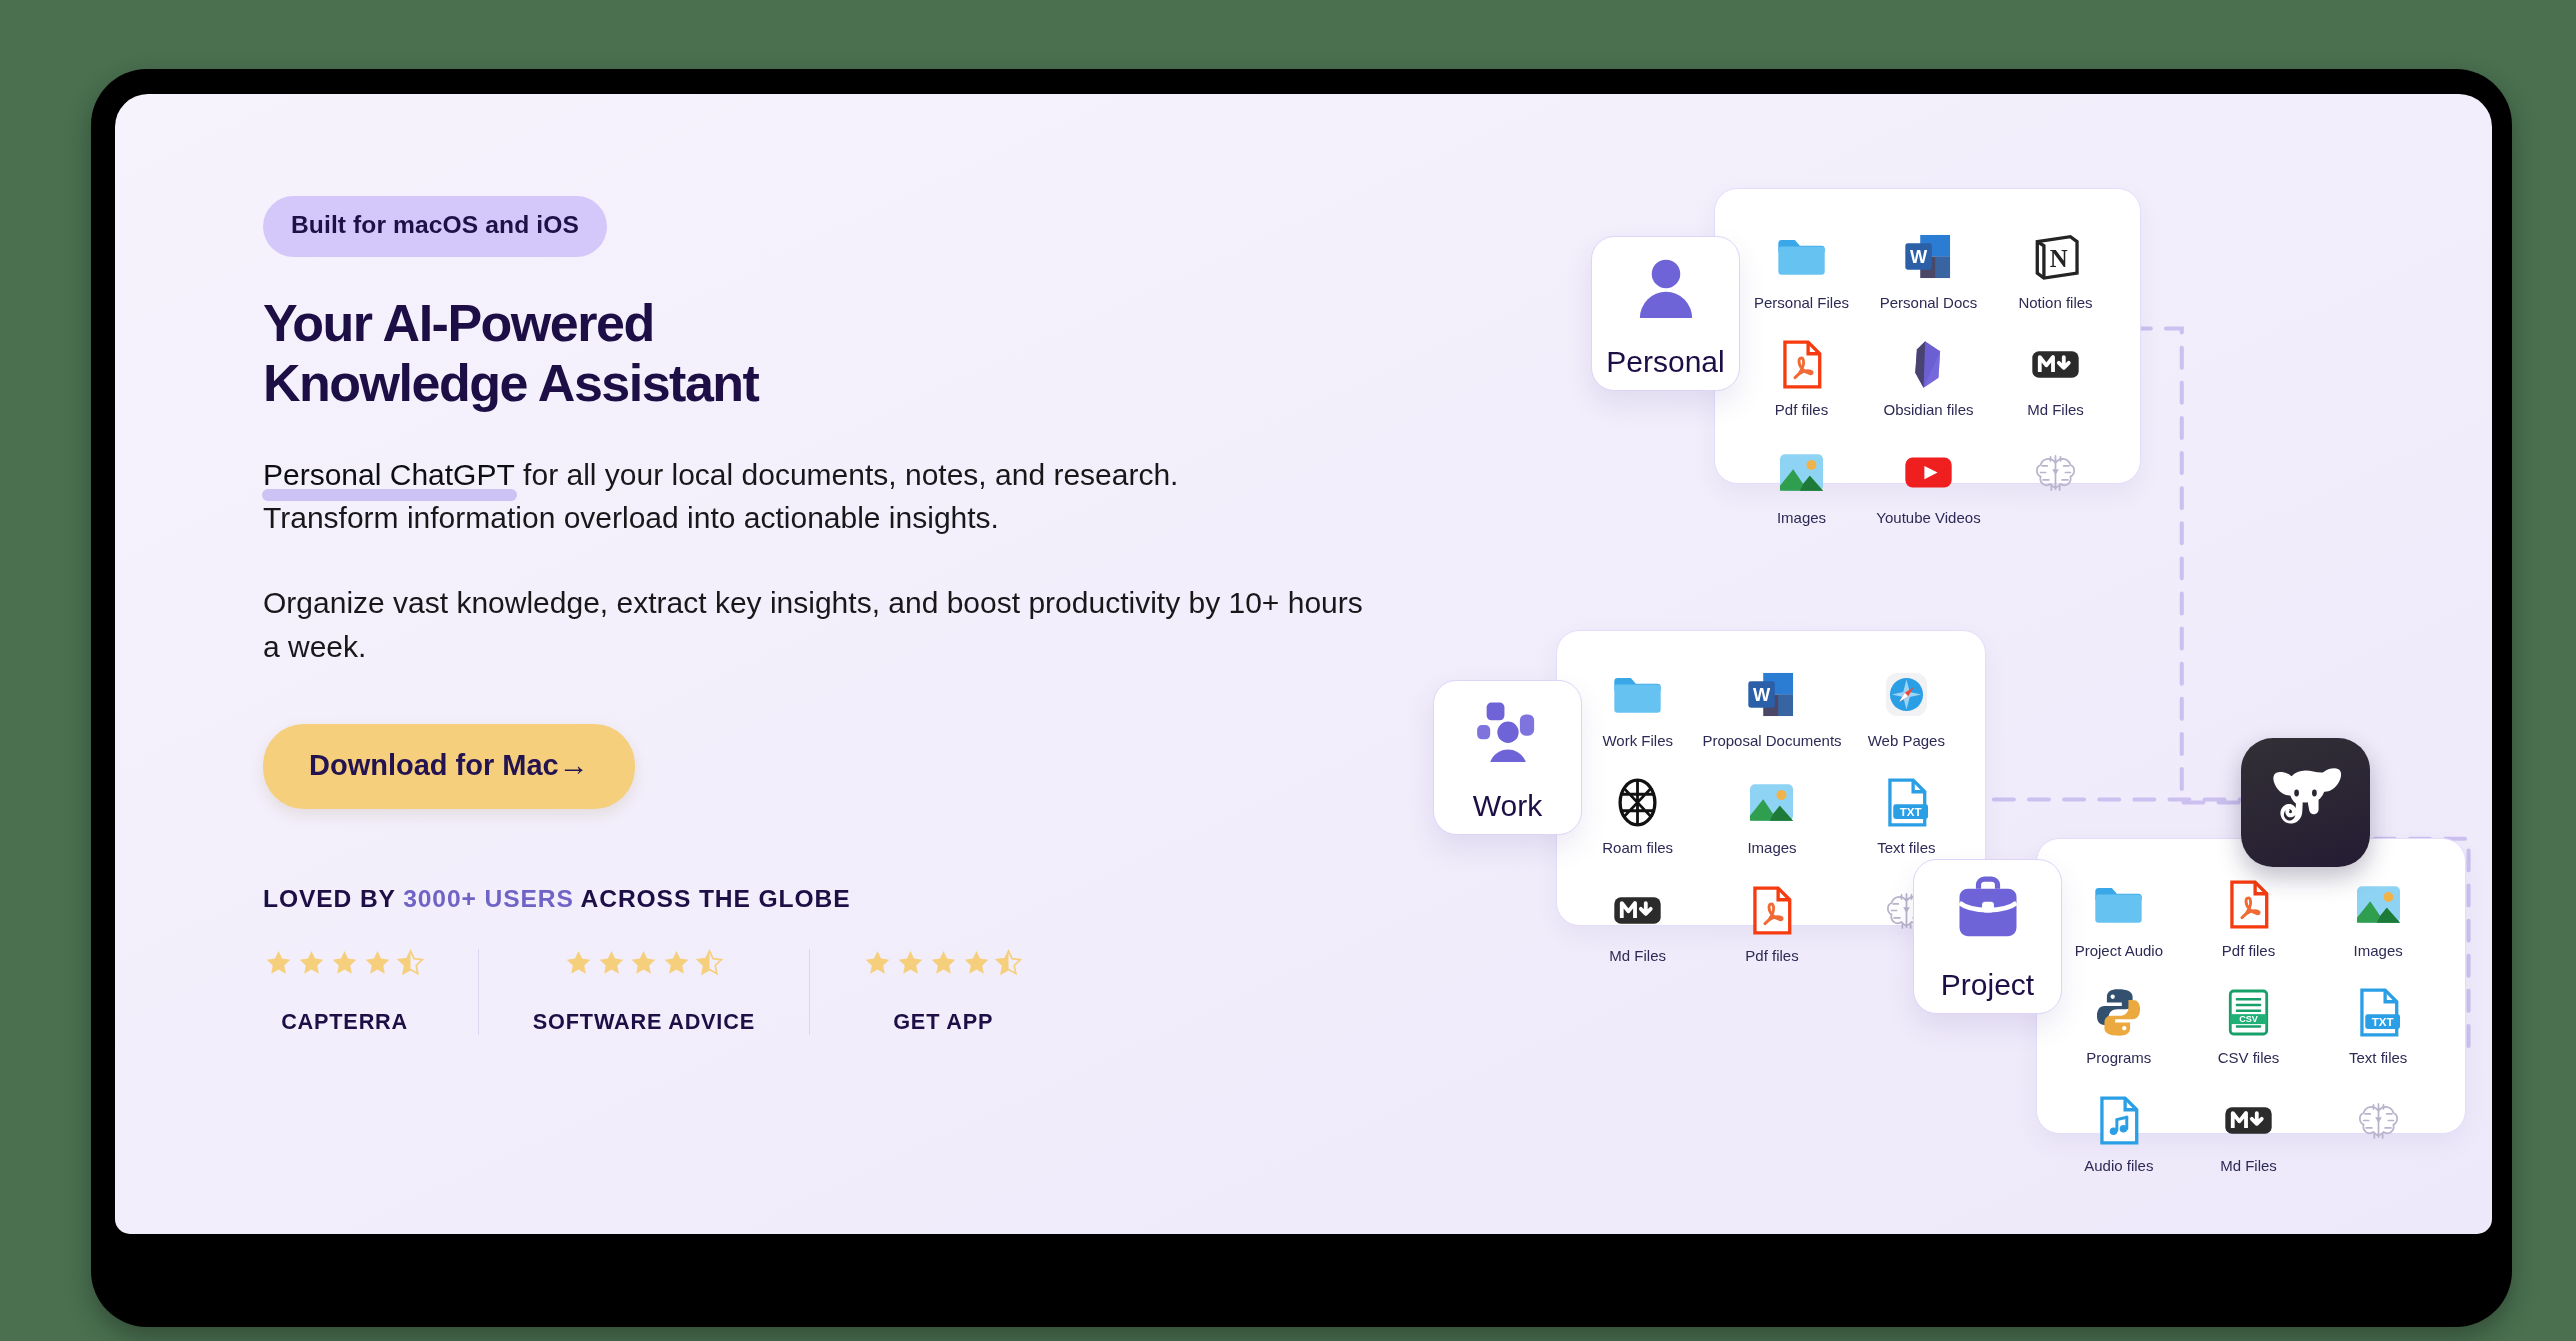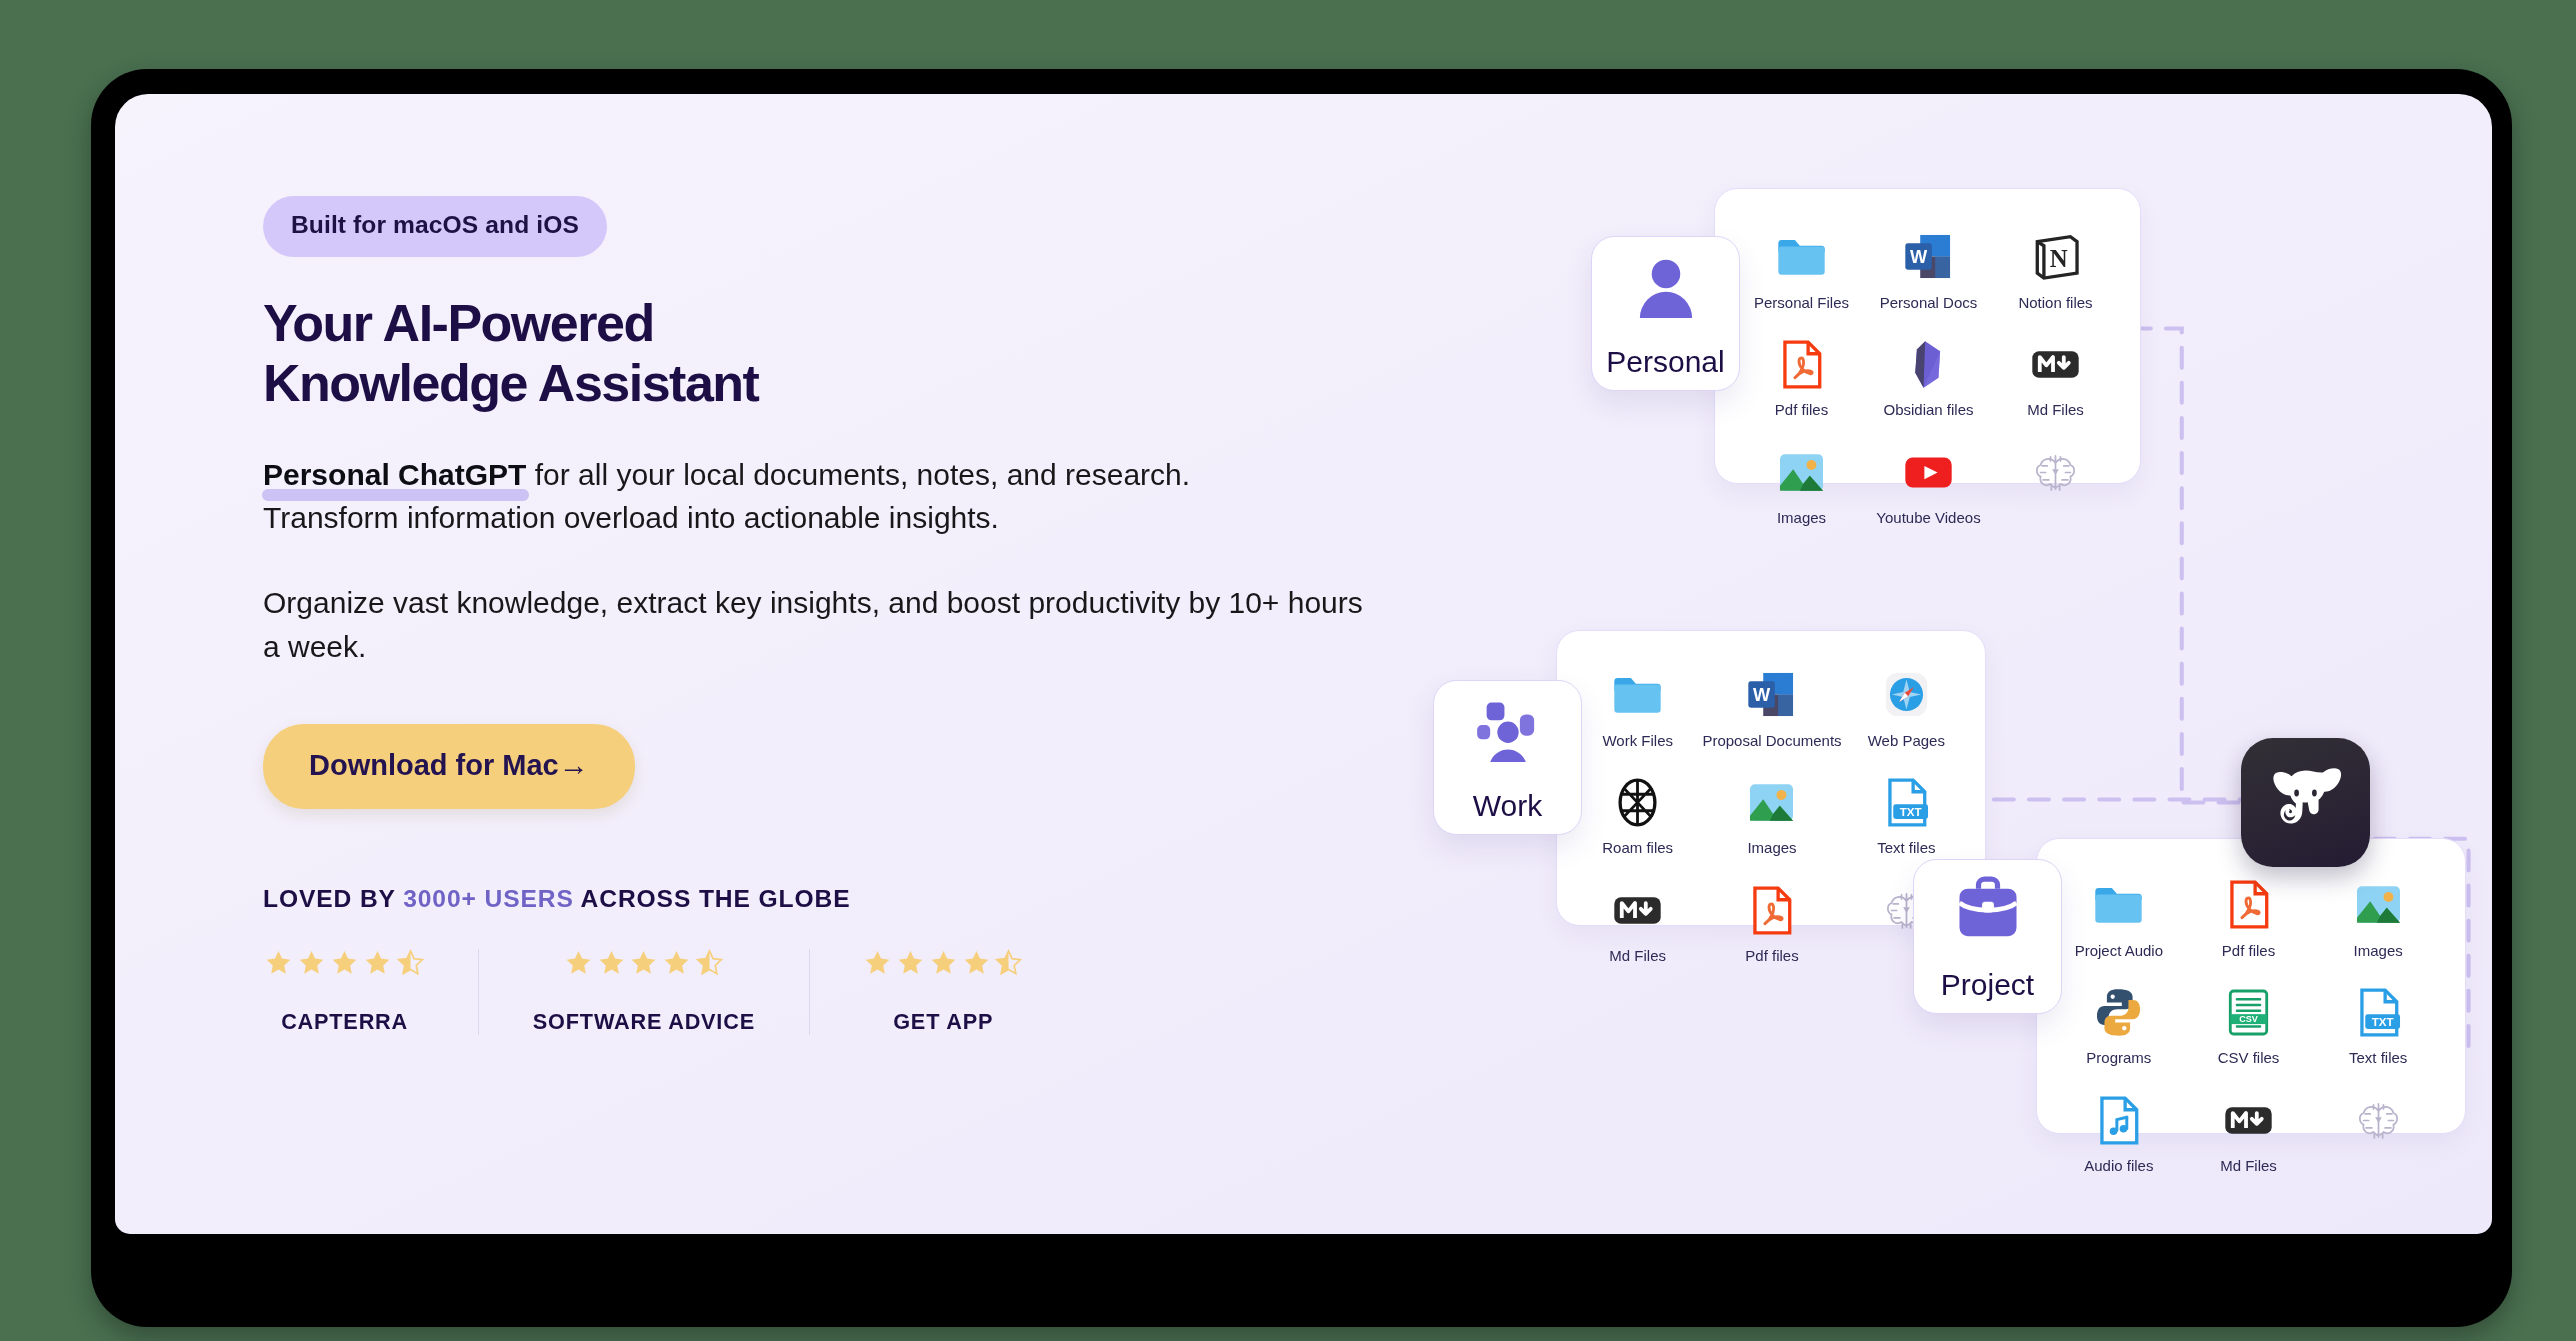--- a/index.html
+++ b/index.html
@@ -54,21 +54,21 @@
     line-height: 1.17;
     font-weight: bold;
     color: #1d0f46;
     letter-spacing: -1.5px;
   }
 
   .lede { margin-top: 40px; }
   .lede-row { font-size: 30px; line-height: 1.42; color: #18181b; }
   .strong-underline {
     position: relative;
-    font-weight: bold;
+    font-weight: normal;
     color: #0d0d14;
     white-space: nowrap;
   }
   .strong-underline::after {
     content: "";
     position: absolute;
     left: -1.2px; right: -2.3px; bottom: -9.4px;
     height: 11.7px;
     border-radius: 5.9px;
     background: #cdc2f4;

